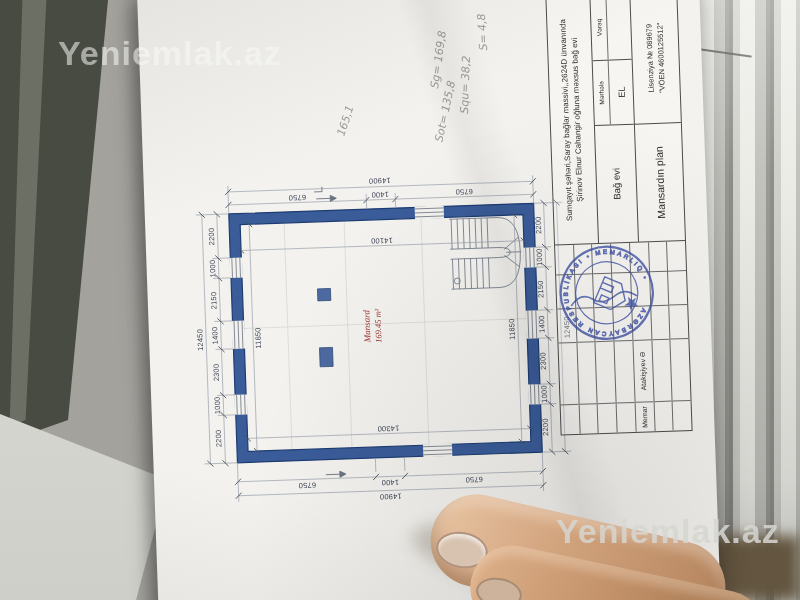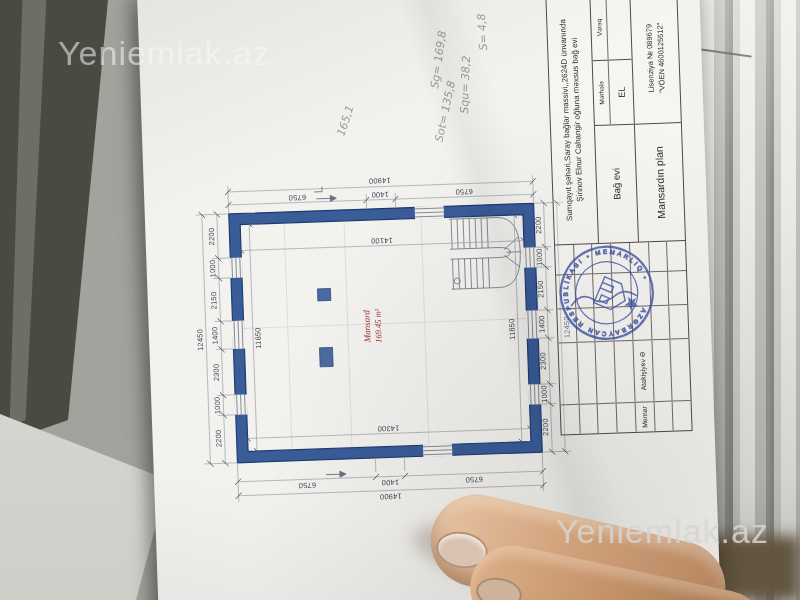--- a/index.html
+++ b/index.html
@@ -70,21 +70,21 @@
   .tval{flex:1;font-size:9px;display:flex;align-items:center;justify-content:center;}
   .tbot{flex:1;display:flex;box-sizing:border-box;}
   .ttitle{width:118px;border-right:1px solid #4c4c4c;display:flex;align-items:center;justify-content:center;
     font-size:10.5px;box-sizing:border-box;}
   .tlic{flex:1;display:flex;flex-direction:column;align-items:center;justify-content:center;
     font-size:7.5px;line-height:1.5;text-align:center;}
 
   .stamp-svg{position:absolute;left:405px;top:263px;opacity:.8;}
 
   
-  .wm{position:absolute;font-size:34px;font-weight:normal;letter-spacing:1px;pointer-events:none;}
+  .wm{position:absolute;font-size:34px;font-weight:bold;letter-spacing:1px;pointer-events:none;}
   .wm-tl{left:58px;top:34px;color:rgba(248,248,246,.55);z-index:8;}
   .wm-br{left:556px;top:512px;color:rgba(214,214,209,.85);z-index:12;}
   .hand{position:absolute;inset:0;z-index:10;pointer-events:none;}
   .finger-shadow{position:absolute;left:408px;top:536px;width:310px;height:70px;border-radius:50%;
     background:rgba(60,40,20,.22);filter:blur(8px);transform:rotate(13deg);}
   .finger1{position:absolute;left:428px;top:518px;width:300px;height:92px;border-radius:50px;
     transform:rotate(13deg);
     background:linear-gradient(100deg,#e8c4a3 0%,#d3a57f 40%,#b3835c 100%);
     box-shadow:inset 0 -12px 18px rgba(92,52,22,.35),inset 0 10px 12px rgba(255,240,225,.35);}
   .nail1{position:absolute;left:436px;top:532px;width:48px;height:32px;border-radius:50%;

